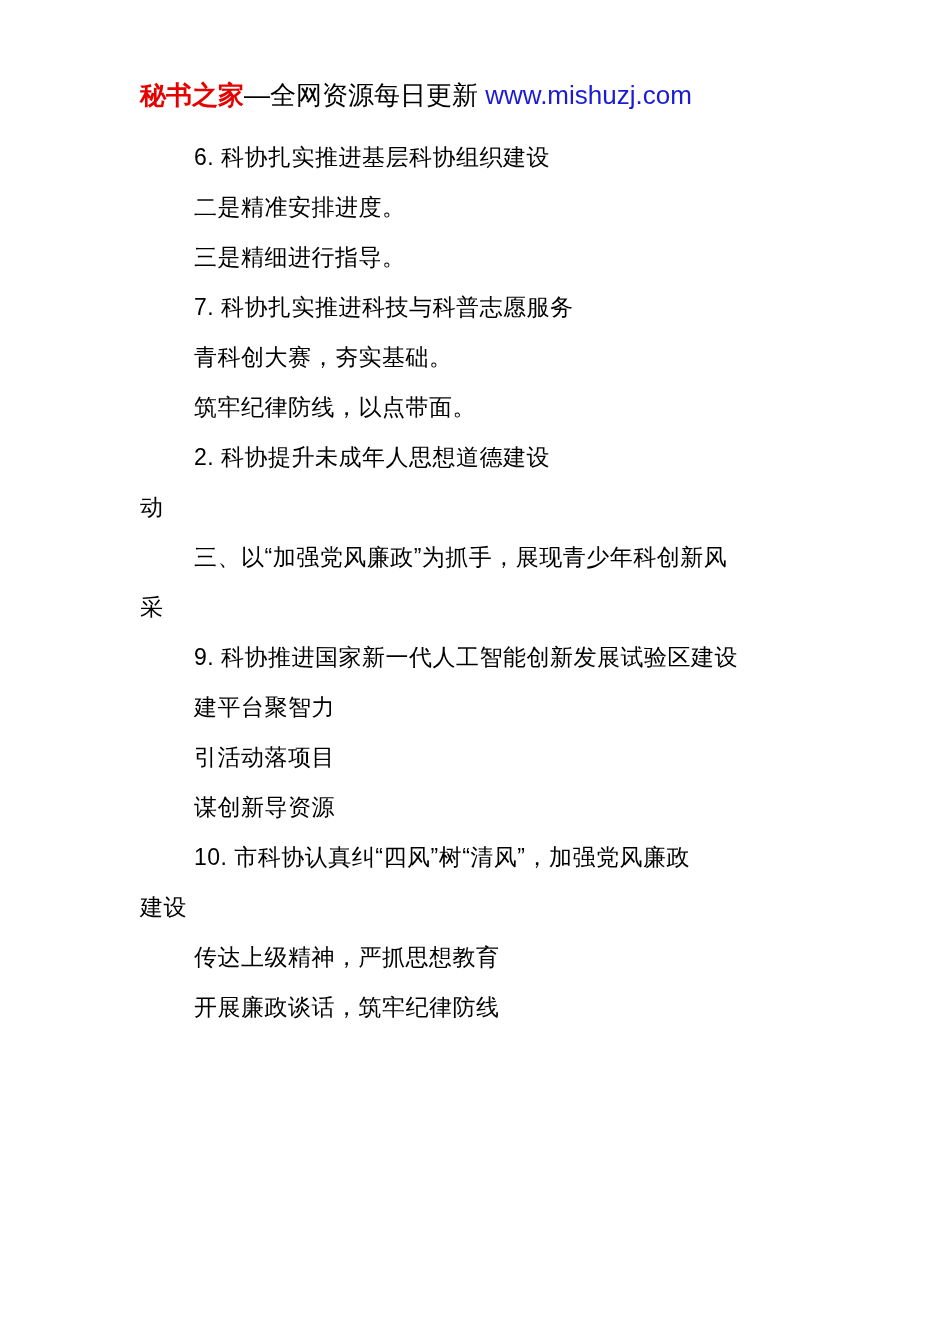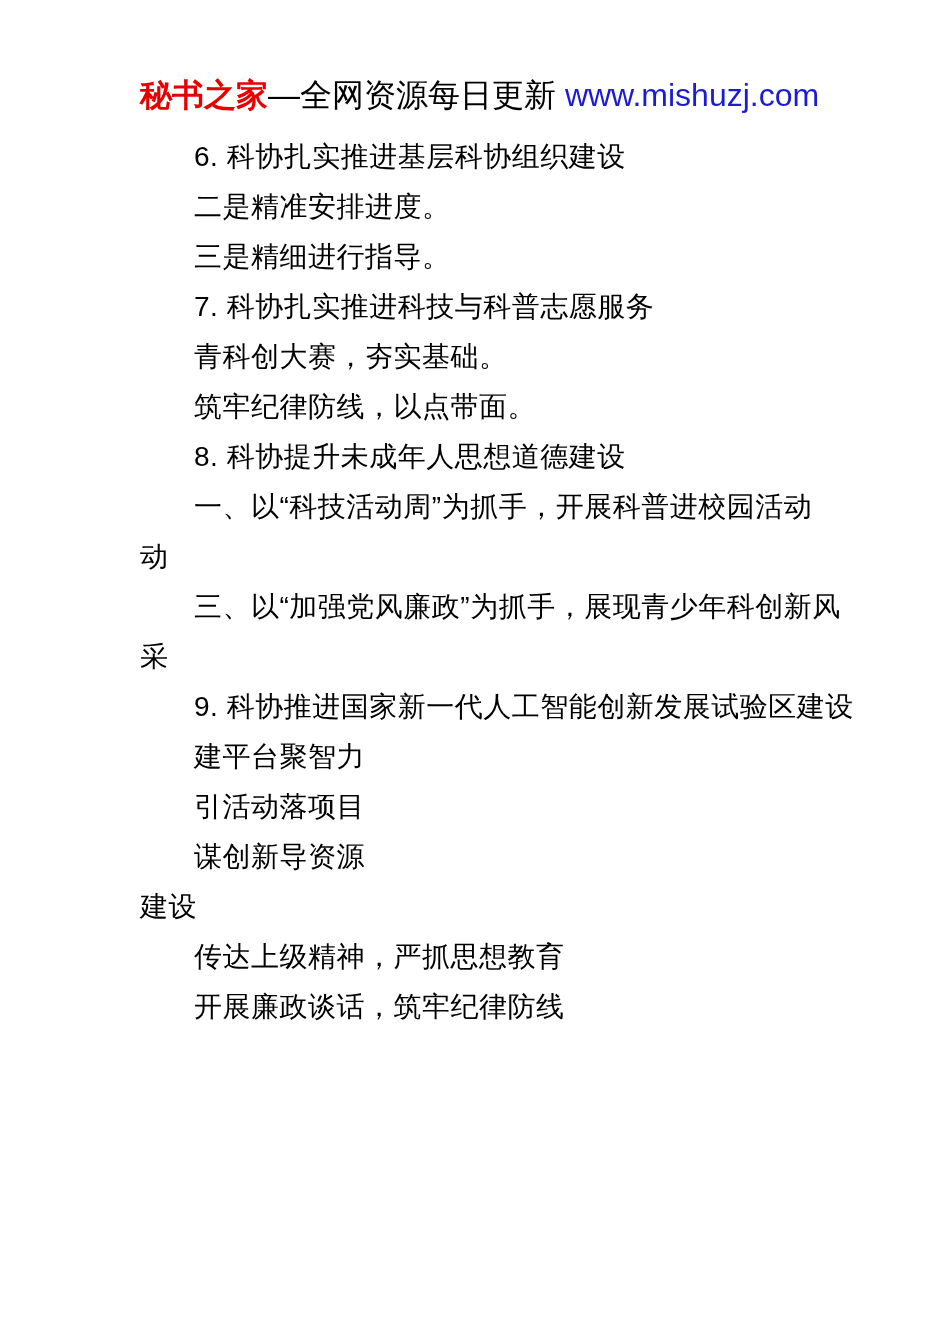--- a/index.html
+++ b/index.html
@@ -13,34 +13,34 @@
     font-family: "Liberation Sans", sans-serif;
     overflow: hidden;
   }
   .page {
     box-sizing: border-box;
     width: 950px;
     height: 1344px;
     padding: 80px 140px 0 140px;
   }
   .header {
-    font-size: 32px;
+    font-size: 26px;
     line-height: 30px;
     white-space: nowrap;
     color: #000000;
   }
   .header .brand {
     font-weight: bold;
   }
   .header .url {
     font-weight: normal;
   }
   .body-text {
     margin-top: 22px;
-    font-size: 28px;
+    font-size: 23px;
     color: #000000;
   }
   .line {
     line-height: 50px;
     height: 50px;
     white-space: nowrap;
     letter-spacing: 0.5px;
   }
   .line.indent {
     text-indent: 54px;
@@ -53,26 +53,26 @@
   <div class="header">
     <span class="brand" style="color: rgb(230, 0, 0);">秘书之家</span><span class="tagline" style="color: rgb(0, 0, 0);">—全网资源每日更新 </span><span class="url" style="color: rgb(27, 27, 212);">www.mishuzj.com</span>
   </div>
   <div class="body-text" id="doc-body" style="color: rgb(0, 0, 0);">
       <div class="line indent">6. 科协扎实推进基层科协组织建设</div>
       <div class="line indent">二是精准安排进度。</div>
       <div class="line indent">三是精细进行指导。</div>
       <div class="line indent">7. 科协扎实推进科技与科普志愿服务</div>
       <div class="line indent">青科创大赛，夯实基础。</div>
       <div class="line indent">筑牢纪律防线，以点带面。</div>
-      <div class="line indent">8. 科协提升未成年人思想道德建设</div>
-      <div class="line indent">一、以“科技活动周”为抓手，开展科普进校园活动</div>
+      <div class="line indent">2. 科协提升未成年人思想道德建设</div>
       <div class="line">动</div>
       <div class="line indent">三、以“加强党风廉政”为抓手，展现青少年科创新风</div>
       <div class="line">采</div>
       <div class="line indent">9. 科协推进国家新一代人工智能创新发展试验区建设</div>
       <div class="line indent">建平台聚智力</div>
       <div class="line indent">引活动落项目</div>
       <div class="line indent">谋创新导资源</div>
+      <div class="line indent">10. 市科协认真纠“四风”树“清风”，加强党风廉政</div>
       <div class="line">建设</div>
       <div class="line indent">传达上级精神，严抓思想教育</div>
       <div class="line indent">开展廉政谈话，筑牢纪律防线</div>
     </div>
 </div>
 
 </body></html>

